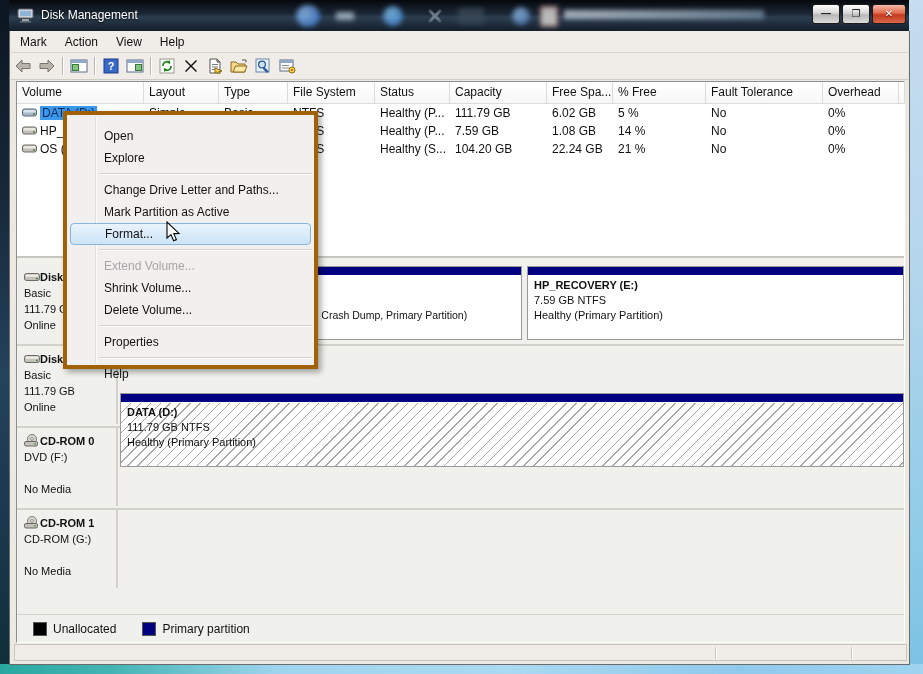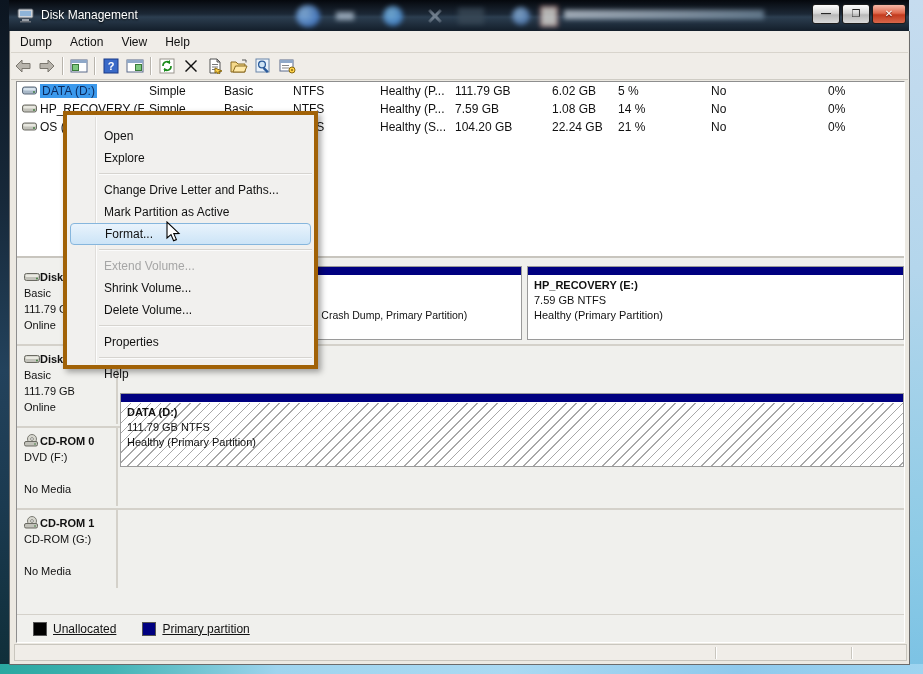--- a/index.html
+++ b/index.html
@@ -65,21 +65,21 @@
   .dname{font-weight:bold;}
   .dpart{position:absolute;top:2px;height:74px;background:#fff;border:1px solid #9a9a9a;
     box-sizing:border-box;overflow:hidden;}
   .dbar{height:8px;background:#000080;border-bottom:1px solid #fff;}
   .dptxt{padding:2px 0 0 6px;line-height:15px;white-space:nowrap;}
   .dp-label{font-weight:bold;}
   .hatch{background:repeating-linear-gradient(135deg,#ffffff 0px,#ffffff 6px,#a8a8a8 6px,#a8a8a8 7px);margin-top:45px;}
 
   
   .legend{position:absolute;left:0;bottom:0;width:887px;height:28px;border-top:1px solid #d4d1ca;
-    background:#f0f0ed;display:flex;align-items:center;font-size:12px;color:#111;padding-left:16px;box-sizing:border-box;gap:8px;text-decoration:underline;}
+    background:#f0f0ed;display:flex;align-items:center;font-size:12px;color:#111;padding-left:16px;box-sizing:border-box;gap:8px;}
   .swatch{width:12px;height:12px;display:inline-block;margin-right:6px;vertical-align:-2px;border:1px solid #555;}
   .legend-item{display:flex;align-items:center;margin-right:18px;}
 
   
   .statusbar{position:absolute;left:4px;bottom:3px;width:893px;height:17px;background:#f0ede8;
     border:1px solid #c9c6be;box-sizing:border-box;}
   .ssep{position:absolute;top:2px;width:1px;height:12px;background:#c9c6be;border-right:1px solid #fff;}
 
   
   .ctx{position:absolute;left:63px;top:111px;width:255px;height:258px;background:#f1f0ee;
@@ -133,21 +133,21 @@
           </div>
         <div class="winbtn close">
             <span>✕</span>
           </div>
       </div>
     </div>
 
     <div class="win-frame">
 
       <div class="menubar">
-        <span class="mitem">Dump</span>
+        <span class="mitem">Mark</span>
         <span class="mitem">Action</span>
         <span class="mitem">View</span>
         <span class="mitem">Help</span>
       </div>
 
       <div class="toolbar">
         <div class="tbtn">
           <svg width="18" height="14" viewBox="0 0 18 14">
               <path d="M8 1 L2 7 L8 13 L8 9.5 L16 9.5 L16 4.5 L8 4.5 Z" fill="#b8b4ac" stroke="#7a766e"></path>
             </svg>
@@ -226,20 +226,33 @@
               <rect x="3" y="9.5" width="7" height="1" fill="#888"></rect>
               <circle cx="13" cy="12" r="3" fill="#ffd24a" stroke="#8a6a10"></circle>
               <circle cx="13" cy="12" r="1" fill="#8a6a10"></circle>
             </svg>
         </div>
       </div>
 
       <div class="content">
 
         <div class="vol-list">
+          <div class="vol-grid">
+            <div class="vh">Volume</div>
+            <div class="vh">Layout</div>
+            <div class="vh">Type</div>
+            <div class="vh">File System</div>
+            <div class="vh">Status</div>
+            <div class="vh">Capacity</div>
+            <div class="vh">Free Spa...</div>
+            <div class="vh">% Free</div>
+            <div class="vh">Fault Tolerance</div>
+            <div class="vh">Overhead</div>
+            <div class="vh"></div>
+          </div>
 
           <div class="vol-grid">
             <div class="vc"><span class="vol-ico"><svg width="15" height="11" viewBox="0 0 15 11">
                     <rect x="0.5" y="2" width="14" height="7" rx="2" fill="#a8b8c8" stroke="#5a6878"></rect>
                     <rect x="1.5" y="3" width="12" height="2.4" rx="1.2" fill="#d8e4ee"></rect>
                     <circle cx="12" cy="7" r="0.9" fill="#3a7a3a"></circle>
                   </svg></span><span class="sel-label">DATA (D:)</span></div>
             <div class="vc">Simple</div>
             <div class="vc">Basic</div>
             <div class="vc">NTFS</div>

